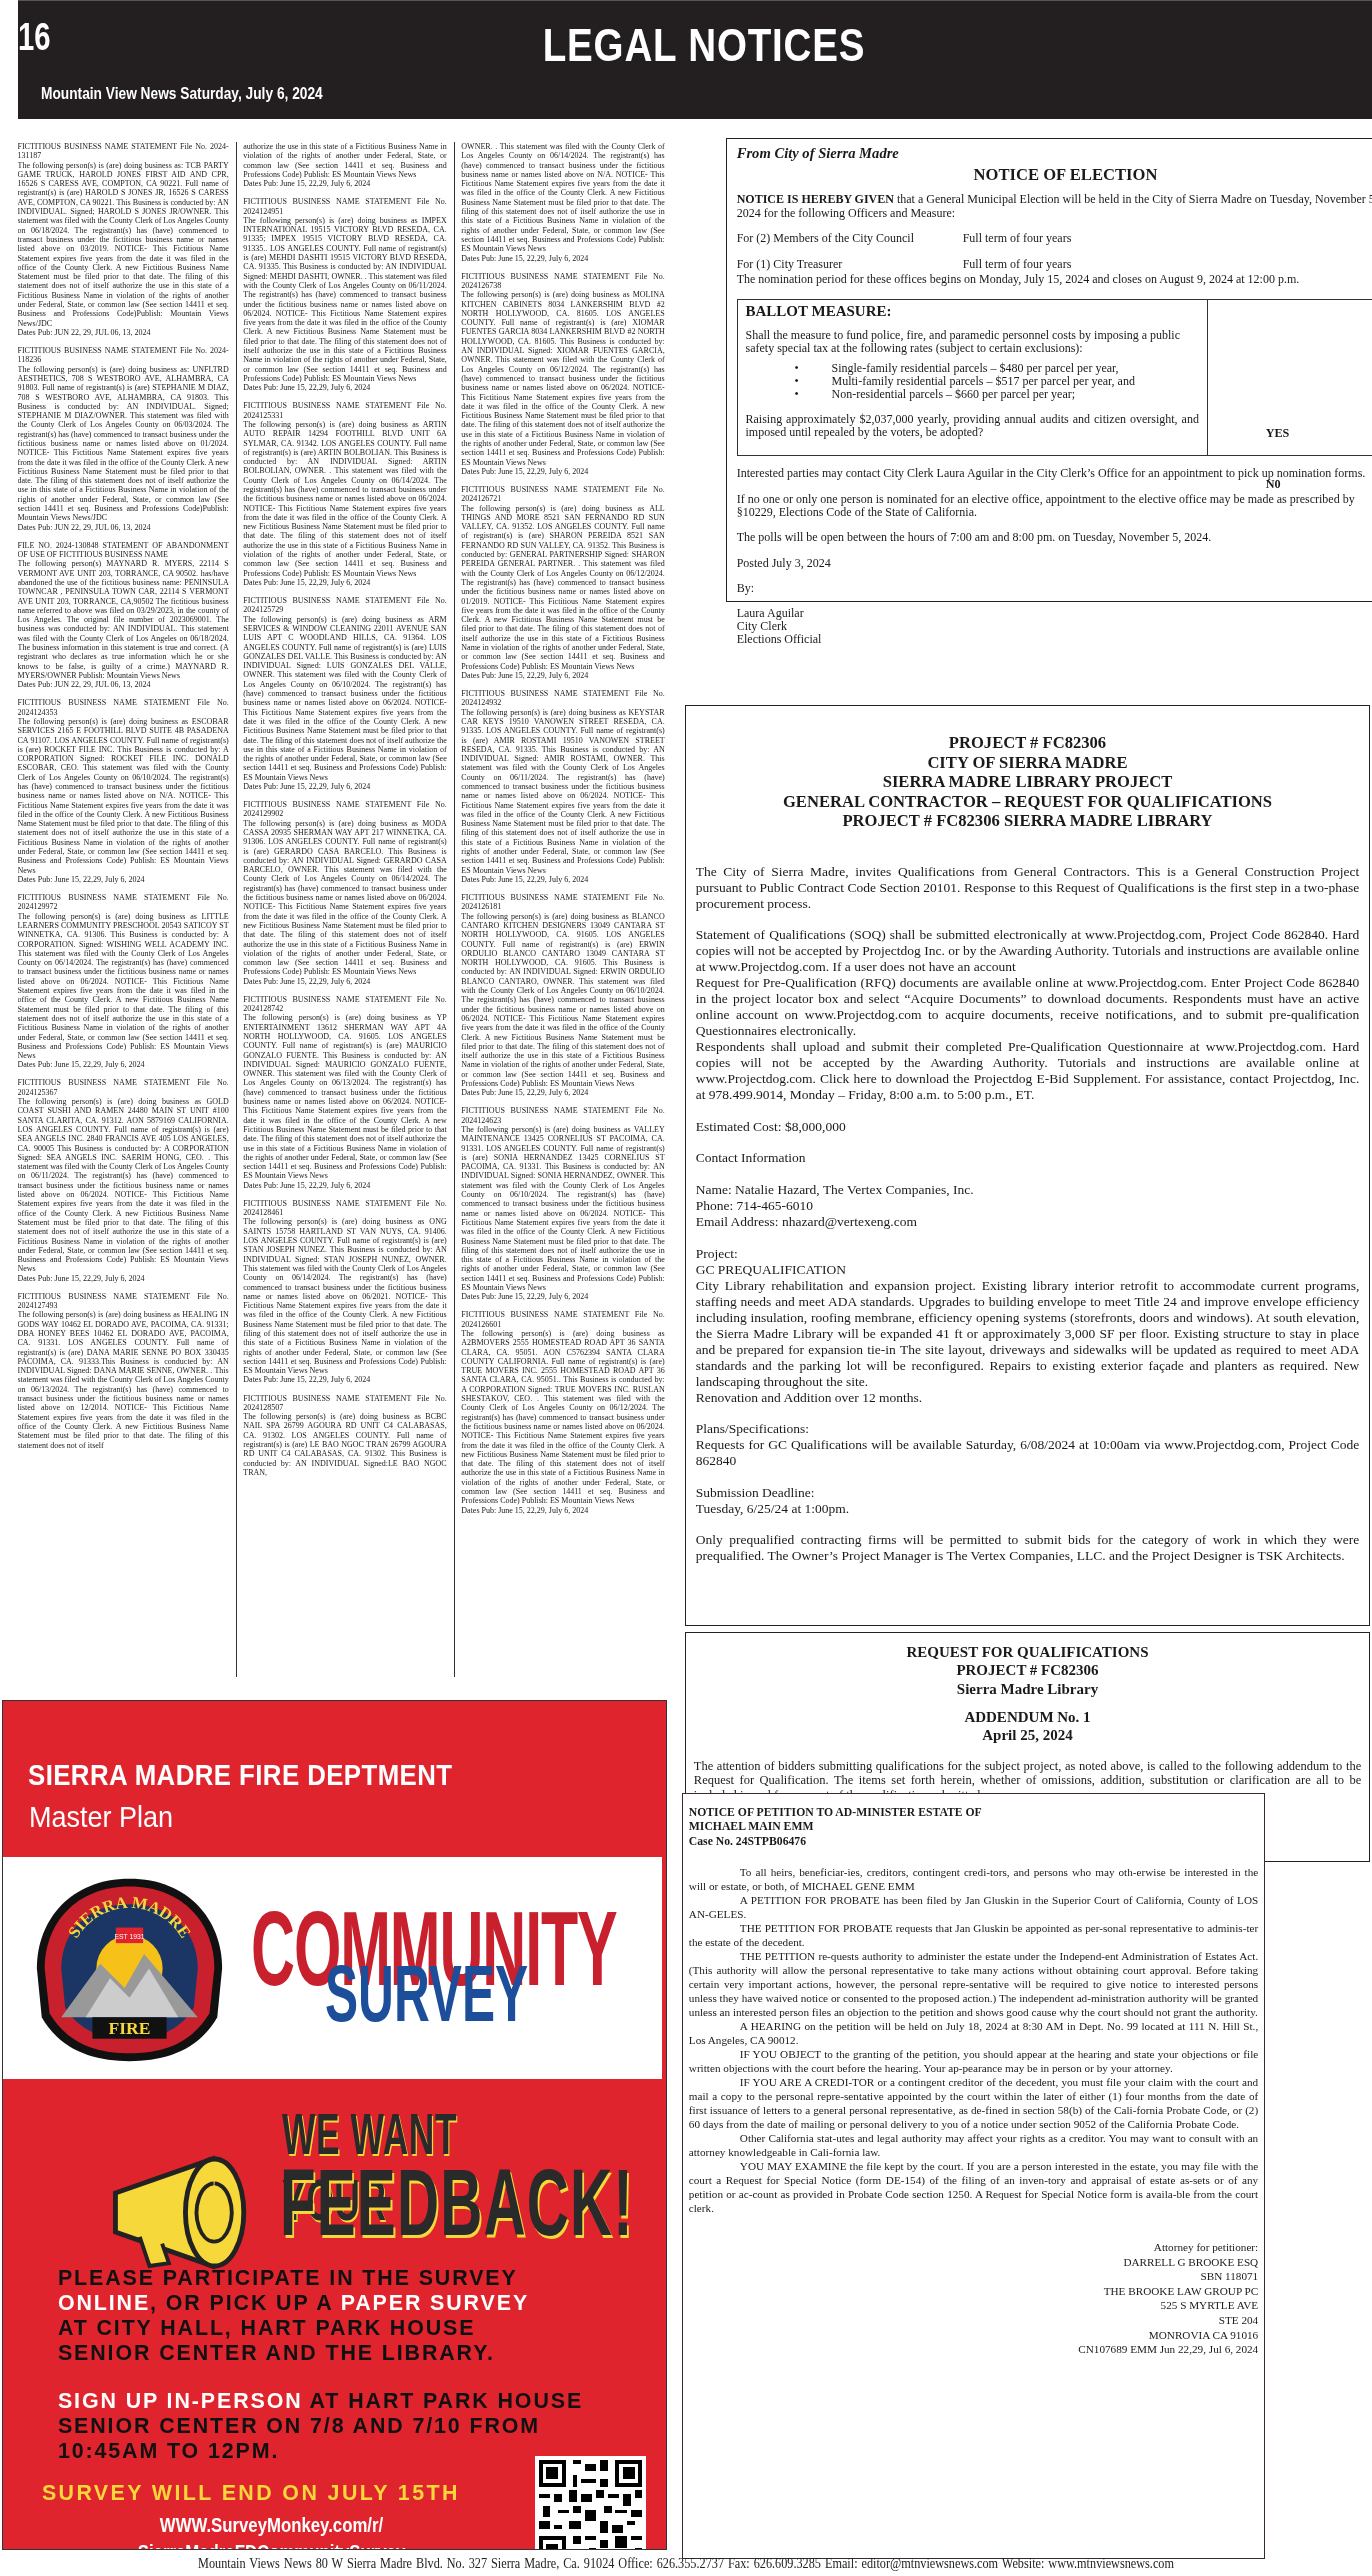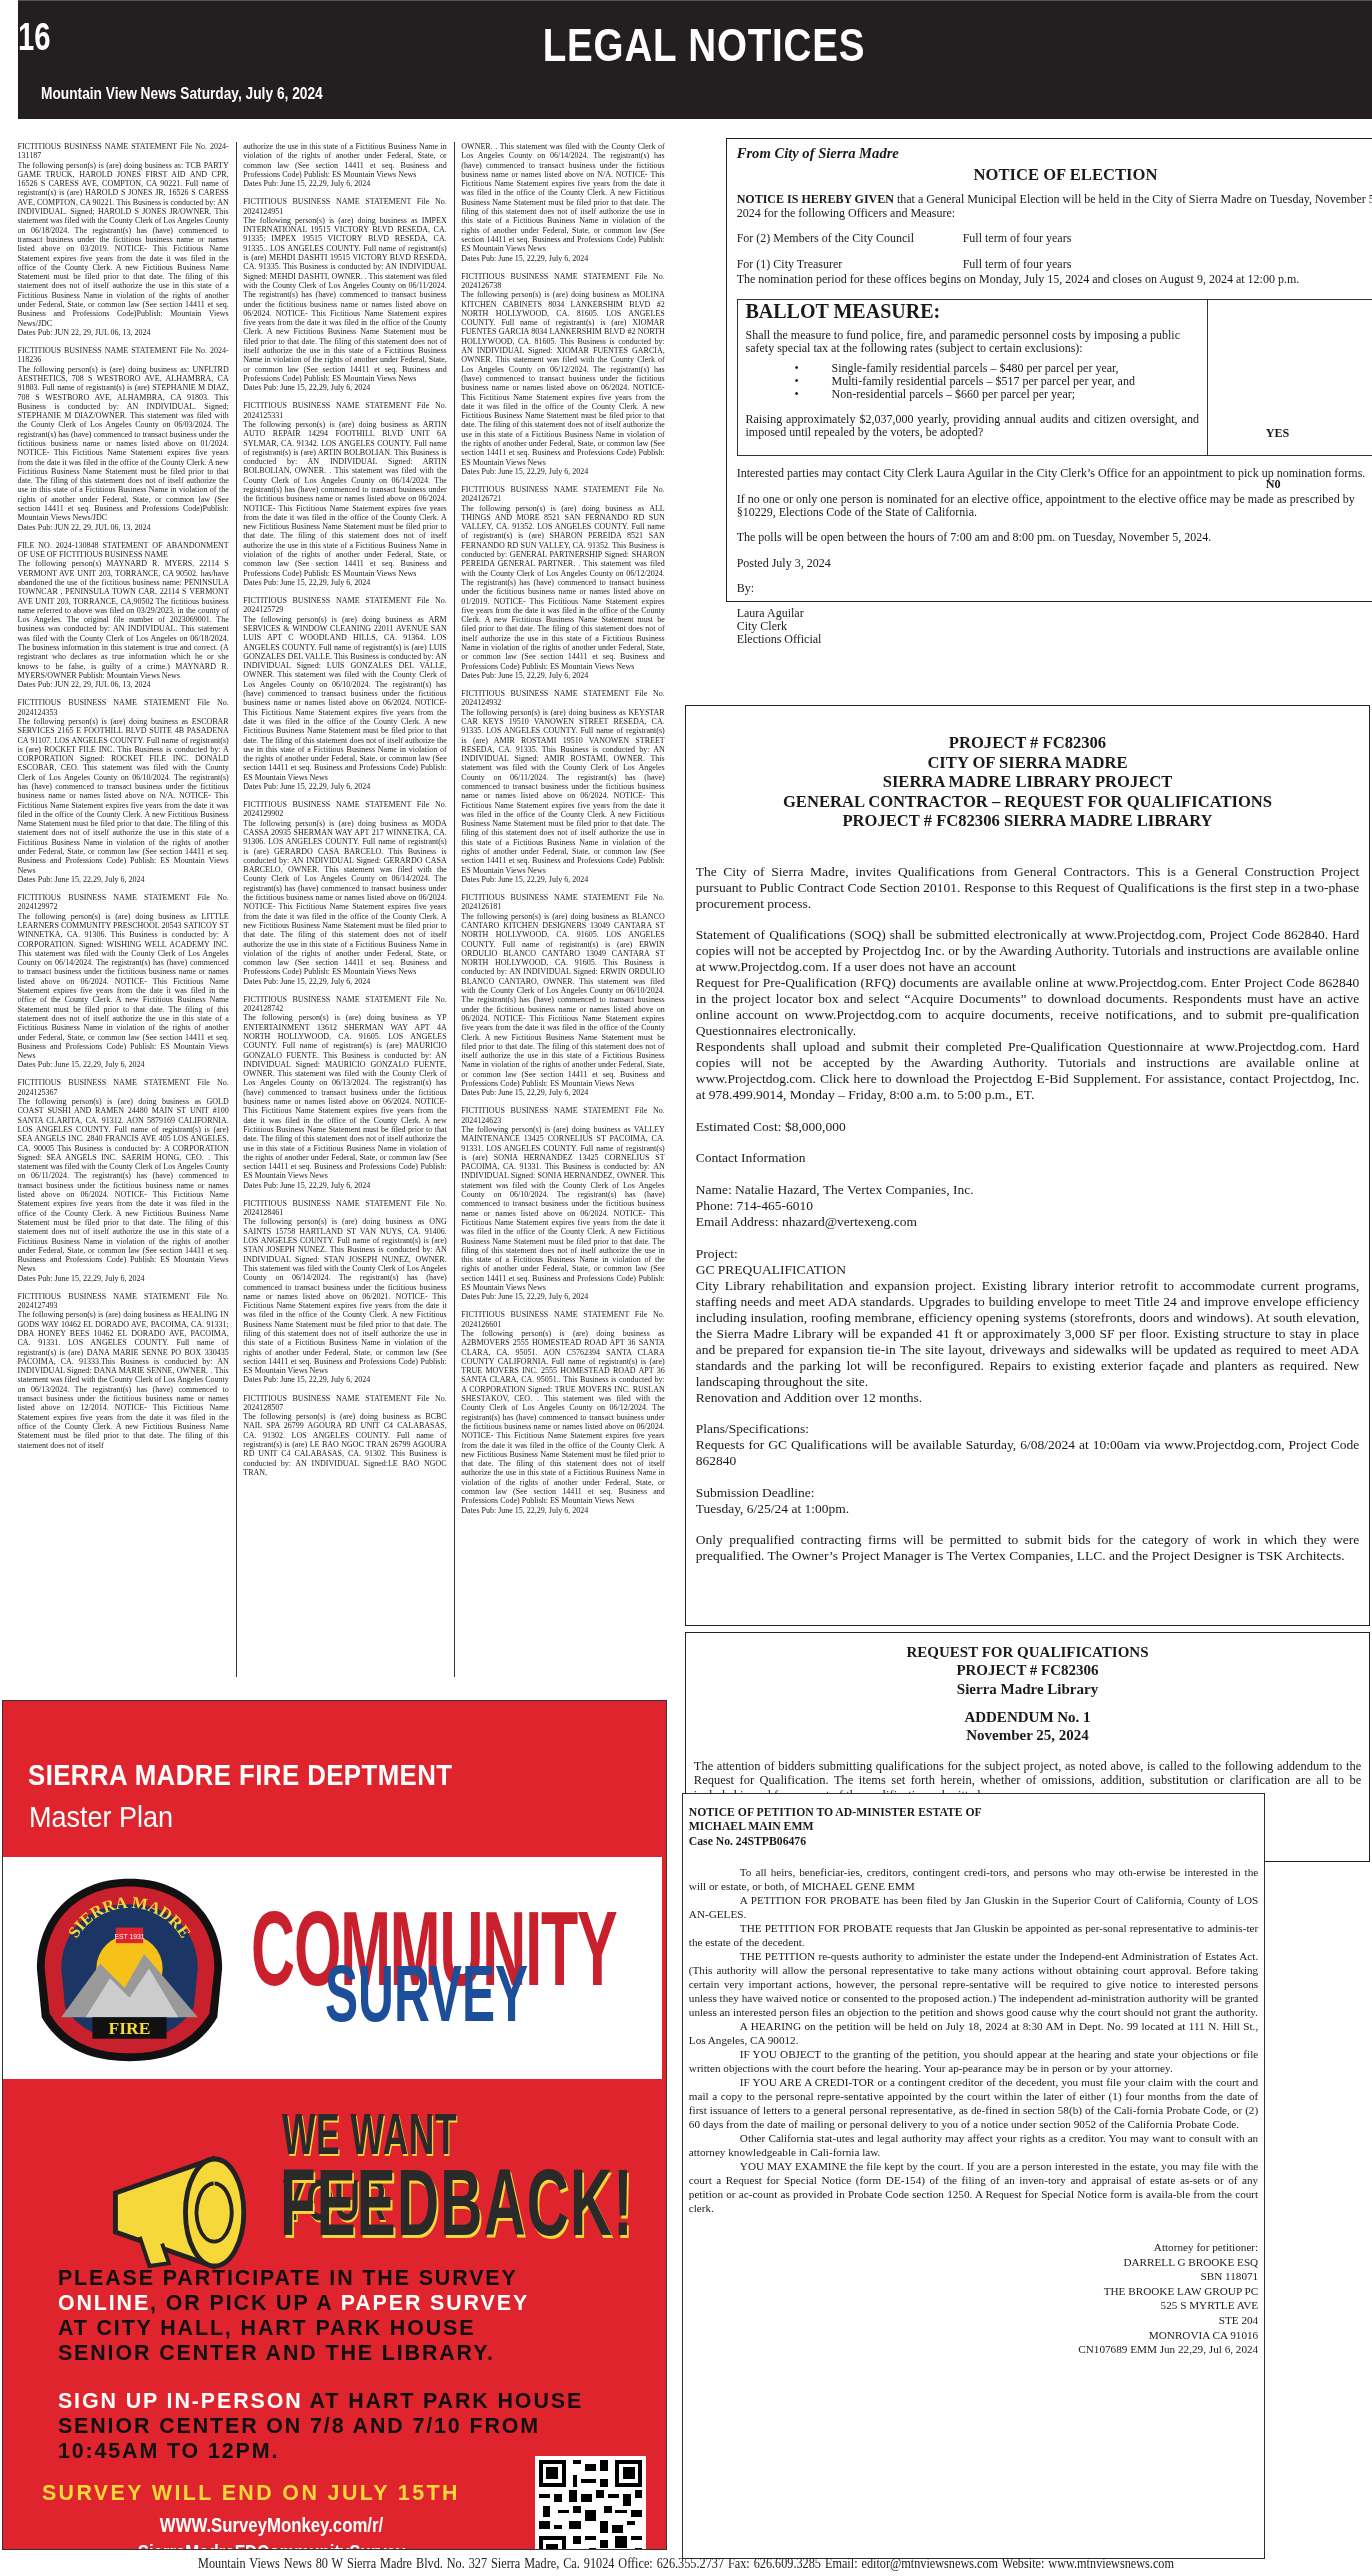--- a/index.html
+++ b/index.html
@@ -55,21 +55,21 @@
   .from-city { font-style: italic; font-weight: 700; font-size: 14.6px; margin-bottom: 7.8px; }
   .election-title { text-align: center; font-weight: 700; font-size: 16.6px; margin-bottom: 11.7px; }
   .office-row { display: flex; margin-bottom: 11.7px; }
   .office-row .o { width: 226px; }
   .nom-line { margin-top: -9.7px; margin-bottom: 11.7px; text-align: justify; }
   .ballot {
     display: flex; border: 1.5px solid #333; margin-bottom: 11.7px;
   }
   .ballot-left { width: 470px; padding: 5.8px 7.8px; border-right: 1.5px solid #333; }
   .ballot-right { flex: 1; position: relative; }
-  .ballot-title { font-weight: 700; font-size: 20px; margin-bottom: 9.7px; }
+  .ballot-title { font-weight: 700; font-size: 15px; margin-bottom: 9.7px; }
   .ballot ul { list-style: none; margin: 7.8px 0 11.7px 0; }
   .ballot li { padding-left: 86px; position: relative; line-height: 13px; }
   .ballot li::before { content: "\2022"; position: absolute; left: 49px; }
   .yes, .no { position: absolute; left: 58px; font-weight: 700; font-size: 12.2px; }
   .yes { top: 127px; text-align: center; }
   .no { top: 178px; }
   .sig { line-height: 13px; }
 
   
   #project { left: 685px; top: 705px; width: 685px; height: 921px; padding: 13.6px 9.7px; font-size: 13.5px; line-height: 16px; }
@@ -269,21 +269,21 @@
   <p class="tight">Only prequalified contracting firms will be permitted to submit bids for the category of work in which they were prequalified. The Owner’s Project Manager is The Vertex Companies, LLC. and the Project Designer is TSK Architects.</p>
 </section>
 
 <section class="box" id="addendum" style="height:auto;">
   <div class="add-head">
     <div>REQUEST FOR QUALIFICATIONS</div>
     <div>PROJECT # FC82306</div>
     <div>Sierra Madre Library</div>
     <div class="gap"></div>
     <div>ADDENDUM No. 1</div>
-    <div>November 25, 2024</div>
+    <div>April 25, 2024</div>
   </div>
   <p>The attention of bidders submitting qualifications for the subject project, as noted above, is called to the following addendum to the Request for Qualification. The items set forth herein, whether of omissions, addition, substitution or clarification are all to be included in and form a part of the qualification submitted.</p>
   <p>Clarifications/Revisions:</p>
   <div class="clar-item">
     <span class="k">a)</span>
     <span>The deadline to submit qualifications has been extended to July 11, 2024 at 1:00pm.</span>
   </div>
 </section>
 
 <section class="box" id="probate">

